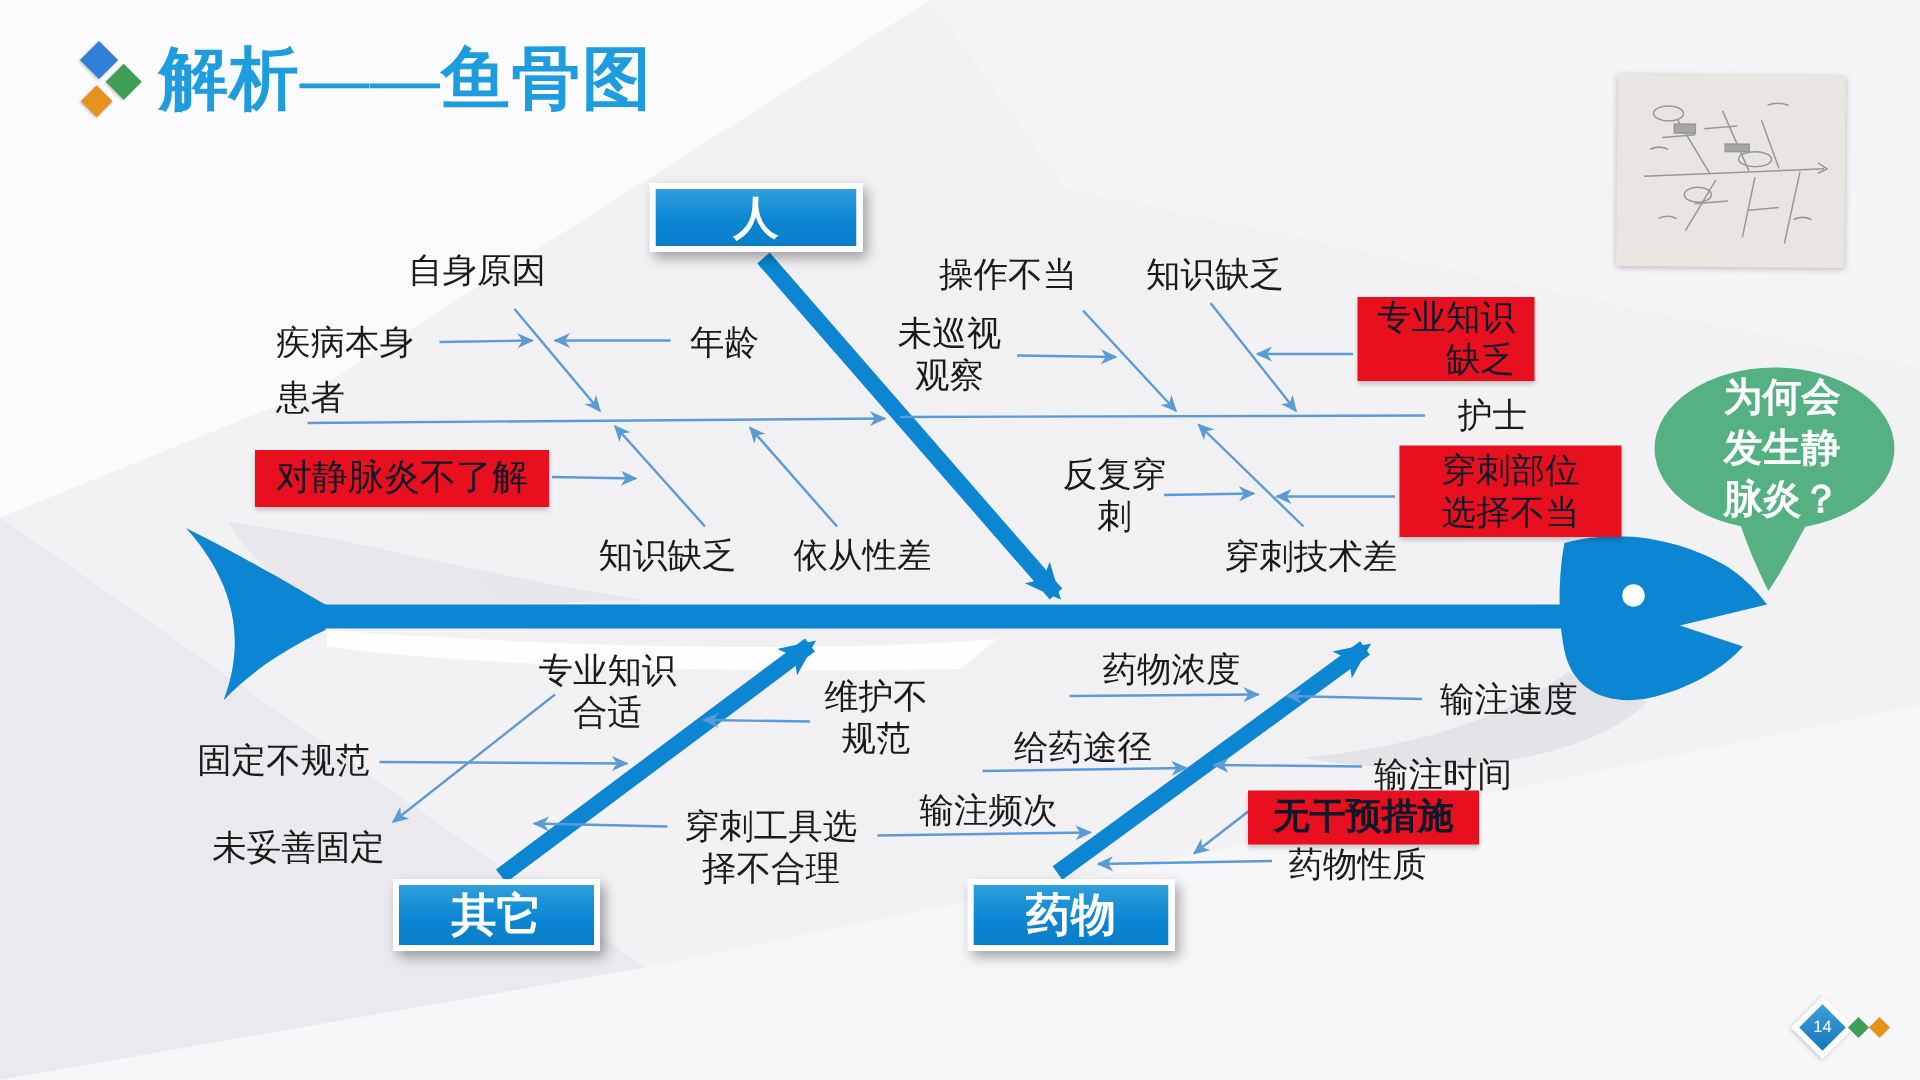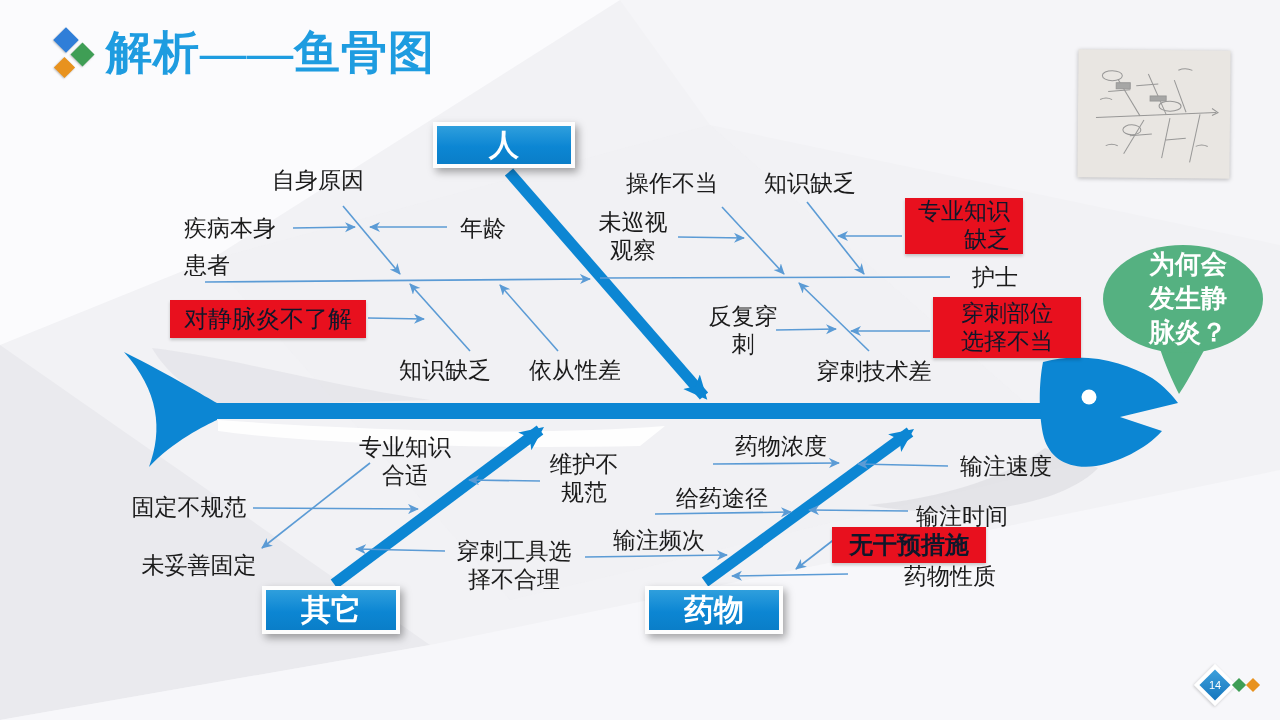--- a/index.html
+++ b/index.html
@@ -216,21 +216,21 @@
   <div class="lbl" style="left:199px;top:566px;">未妥善固定</div>
   <div class="lbl" style="left:584px;top:479px;">维护不
 规范</div>
   <div class="lbl" style="left:514px;top:566px;">穿刺工具选
 择不合理</div>
   <div class="lbl" style="left:659px;top:541px;">输注频次</div>
   <div class="lbl" style="left:722px;top:499px;">给药途径</div>
   <div class="lbl" style="left:781px;top:447px;">药物浓度</div>
   <div class="lbl" style="left:1006px;top:467px;">输注速度</div>
   <div class="lbl" style="left:962px;top:517px;">输注时间</div>
-  <div class="lbl" style="left:905px;top:577px;margin-left:45px;">药物性质</div>
+  <div class="lbl" style="left:905px;top:577px;">药物性质</div>
 
   <div class="bubble-text" style="left:1188px;top:299px;">为何会
 发生静
 脉炎？</div>
 
   <div class="pg-wrap">
     <span class="pg-outer"></span>
     <span class="pg-inner"></span>
     <span class="pg-num">14</span>
     <span class="pg-dmd" style="left:42px;top:12px;width:10px;height:10px;background:#3f9e55;"></span>

